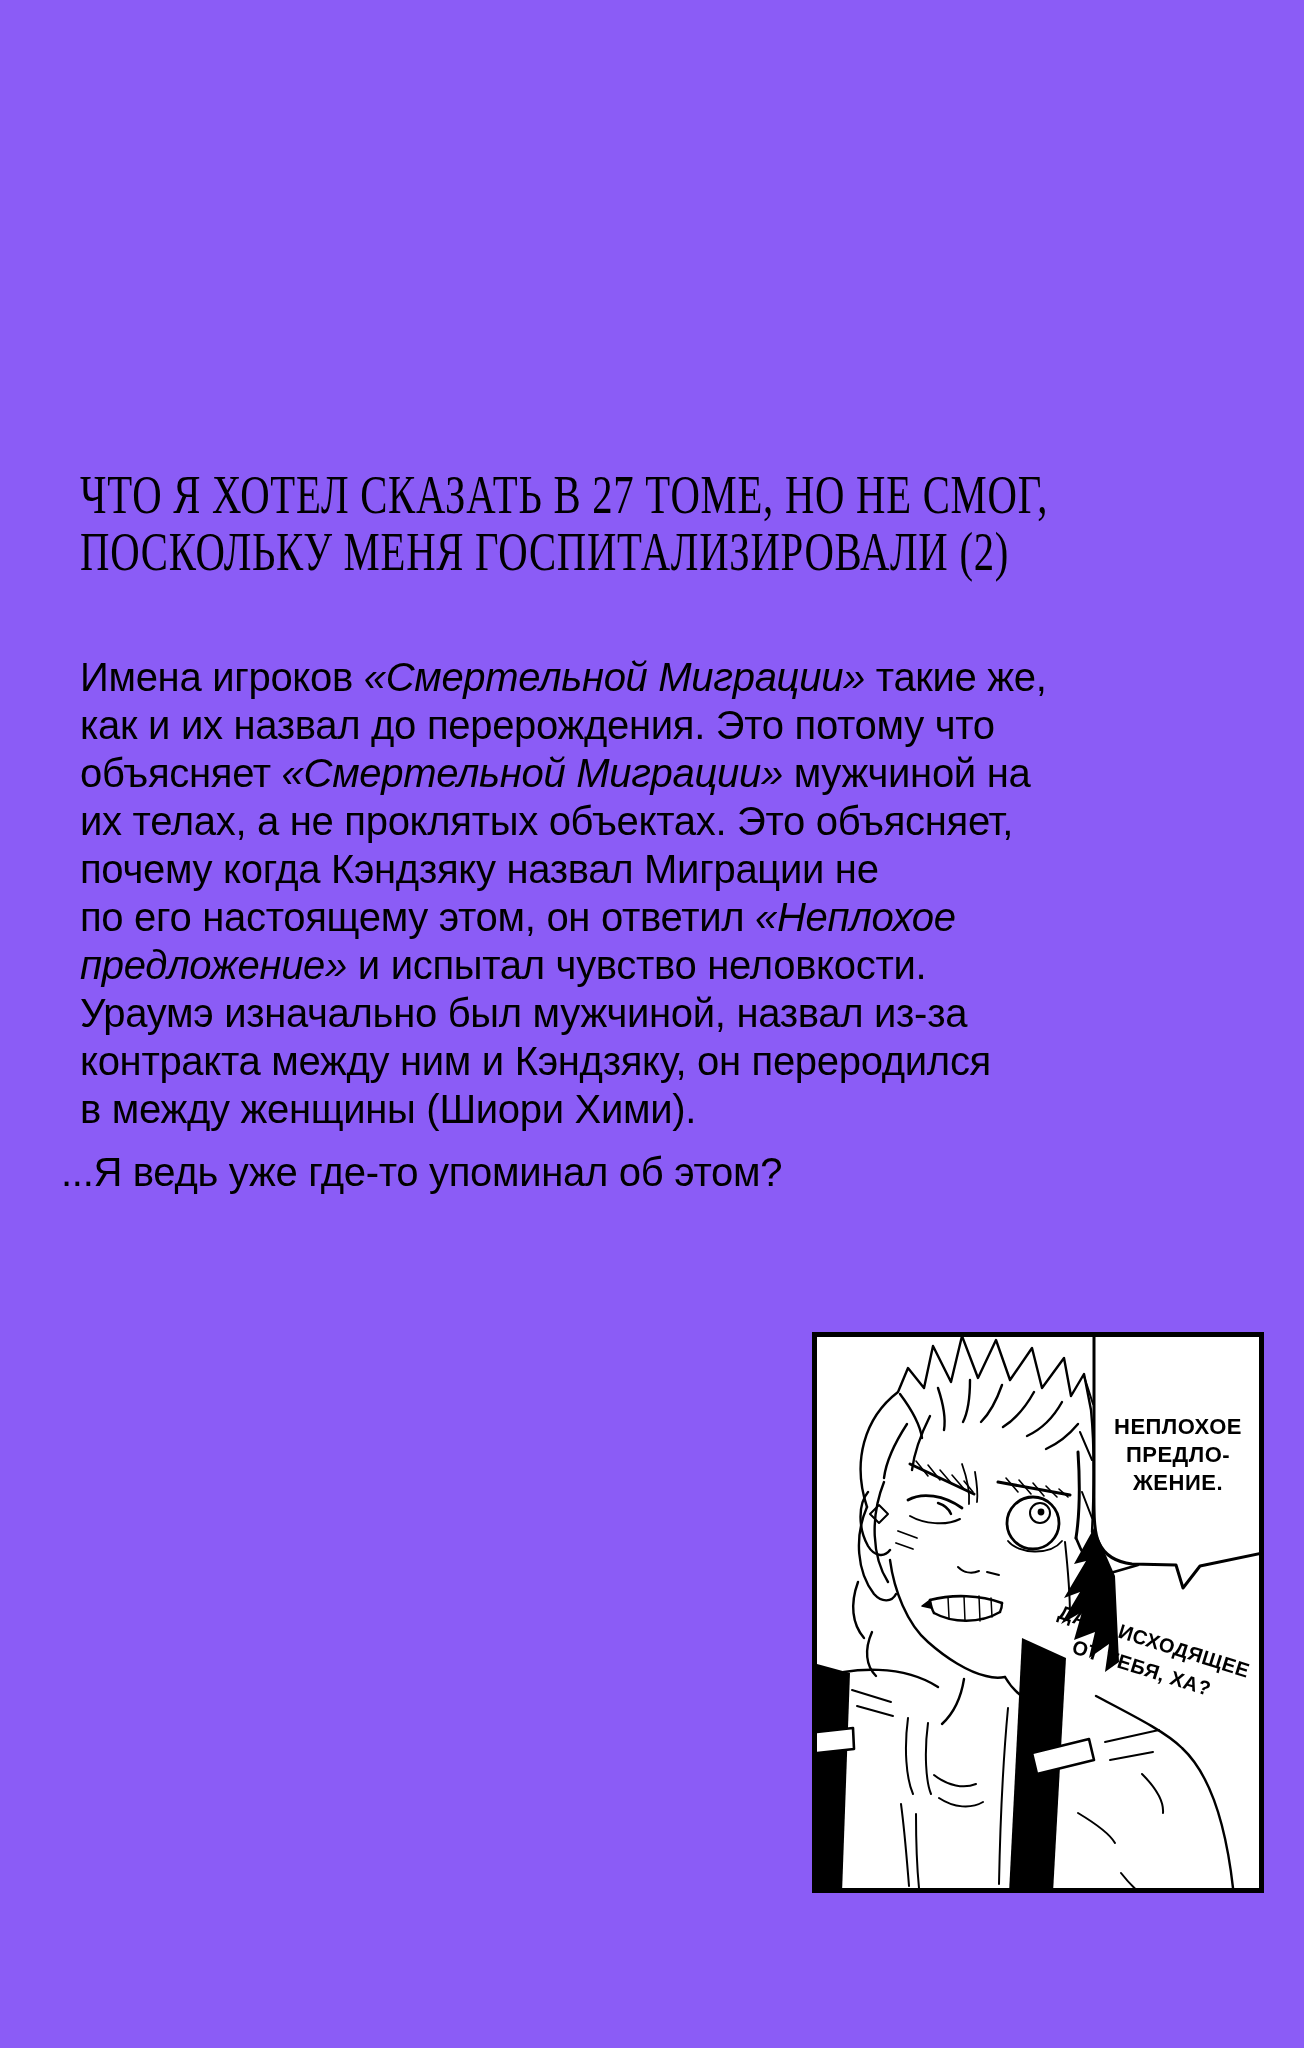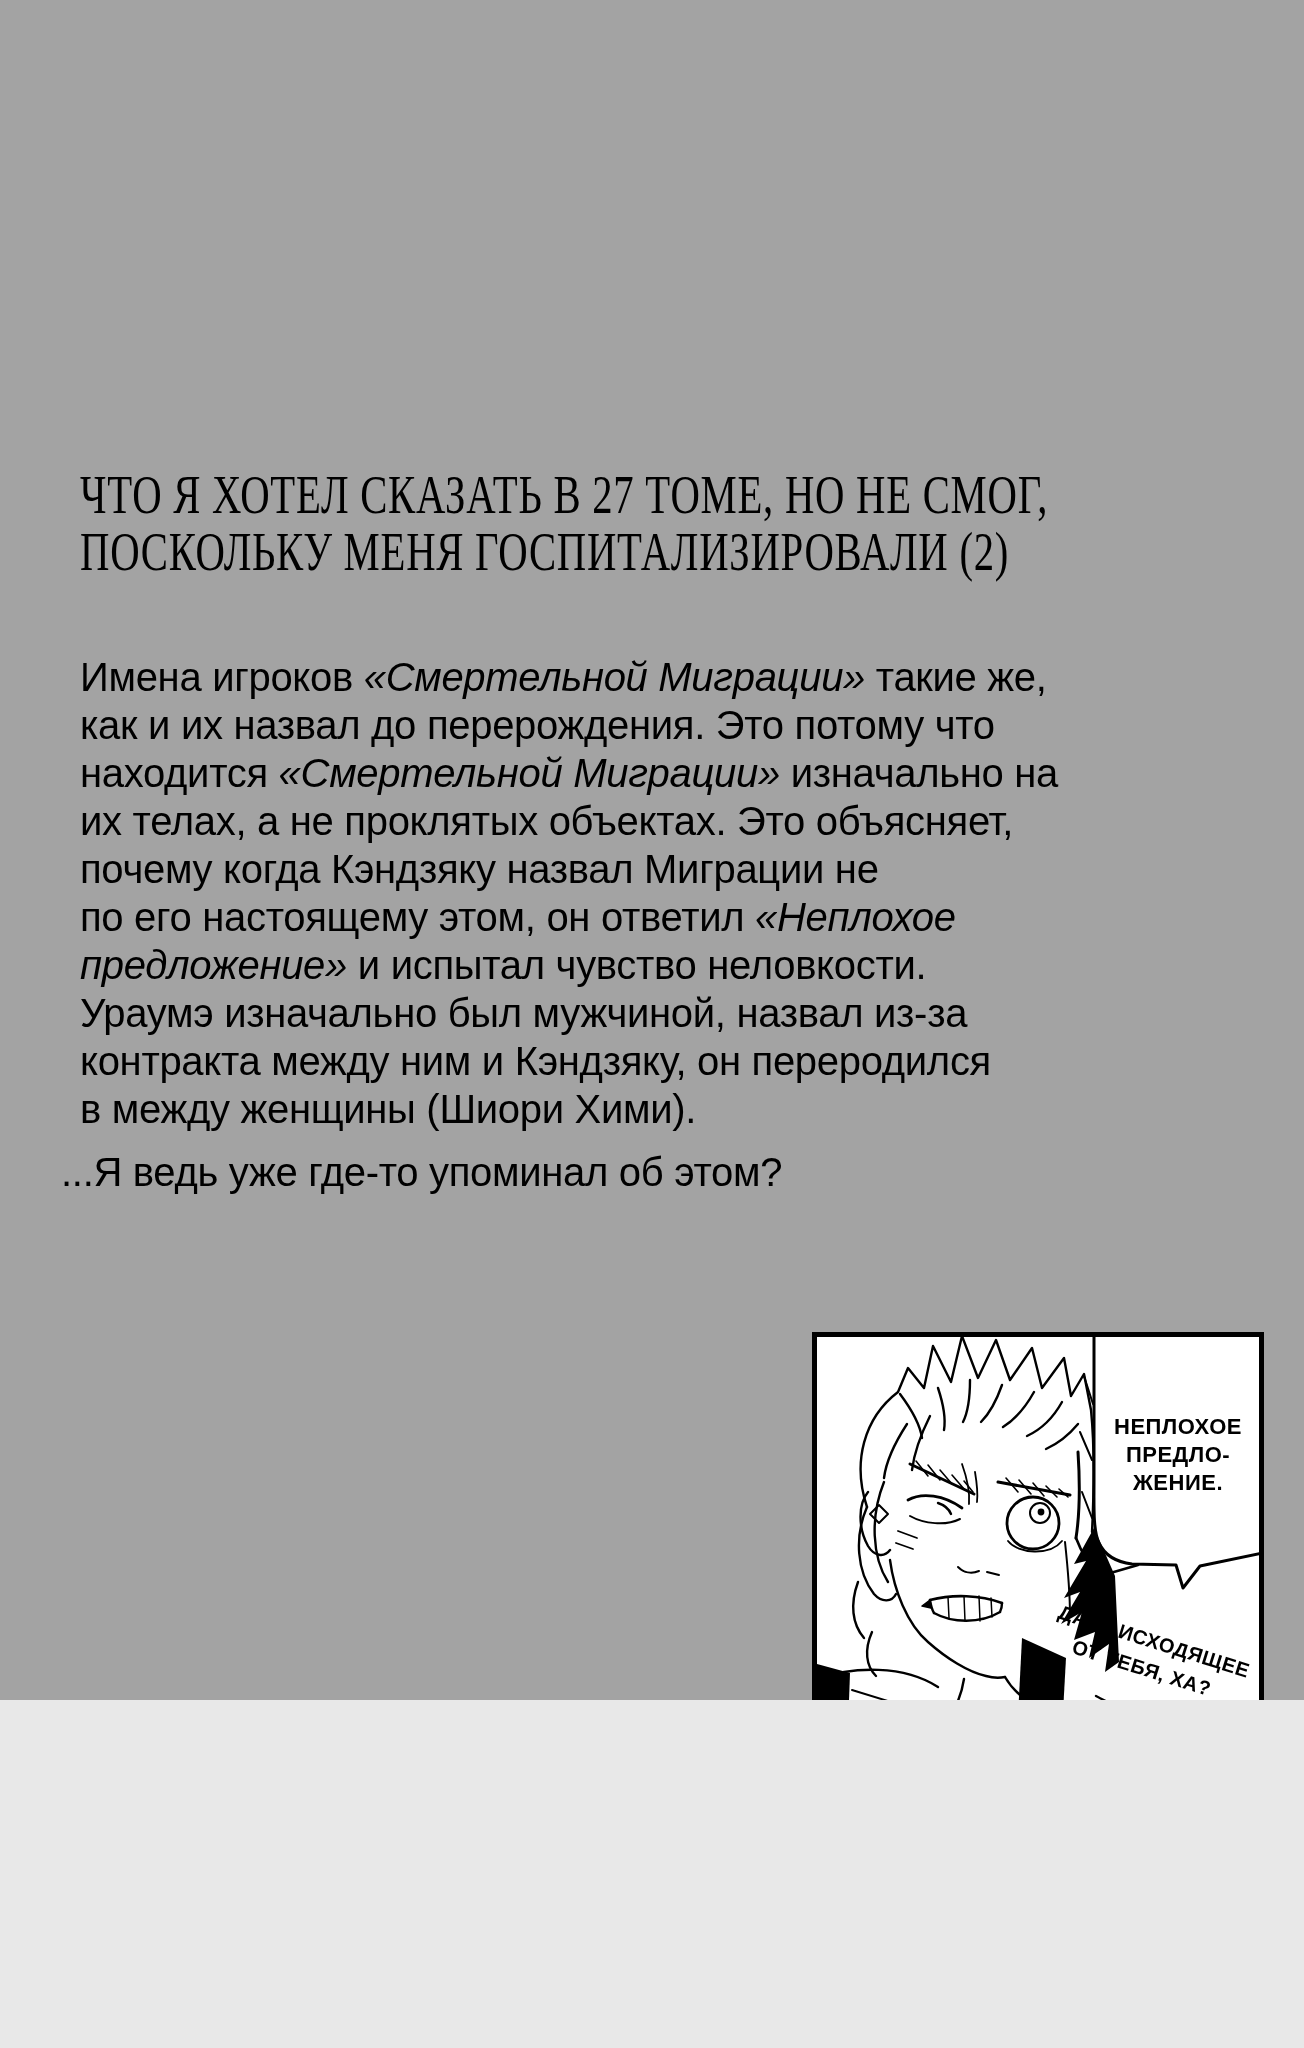--- a/index.html
+++ b/index.html
@@ -1,19 +1,19 @@
 <!DOCTYPE html>
 <html><head>
 <meta charset="utf-8">
 <style>
   html,body{margin:0;padding:0;background:#e8e8e8;}
   .page{
     position:relative;
-    width:1304px;height:1700px;
-    background:#a3a3a3;
+    width:1304px;height:2048px;
+    background:#8b5cf6;
     overflow:hidden;
     font-family:"Liberation Sans",sans-serif;
     color:#000;
   }
   .title{
     position:absolute;left:80px;top:466px;
     font-family:"Liberation Serif","DejaVu Serif",serif;
     font-size:55px;line-height:57px;
     letter-spacing:1px;
     white-space:nowrap;
@@ -52,21 +52,21 @@
 <div class="page">
 
   <div class="title">
     <div>ЧТО Я ХОТЕЛ СКАЗАТЬ В 27 ТОМЕ, НО НЕ СМОГ,</div>
     <div>ПОСКОЛЬКУ МЕНЯ ГОСПИТАЛИЗИРОВАЛИ (2)</div>
   </div>
 
   <div class="body-text">
       <div class="pline"><span>Имена игроков </span><span class="it">«Смертельной Миграции»</span><span> такие же,</span></div>
       <div class="pline"><span>как и их назвал до перерождения. Это потому что</span></div>
-      <div class="pline"><span>находится </span><span class="it">«Смертельной Миграции»</span><span> изначально на</span></div>
+      <div class="pline"><span>объясняет </span><span class="it">«Смертельной Миграции»</span><span> мужчиной на</span></div>
       <div class="pline"><span>их телах, а не проклятых объектах. Это объясняет,</span></div>
       <div class="pline"><span>почему когда Кэндзяку назвал Миграции не</span></div>
       <div class="pline"><span>по его настоящему этом, он ответил </span><span class="it">«Неплохое</span></div>
       <div class="pline"><span class="it">предложение»</span><span> и испытал чувство неловкости.</span></div>
       <div class="pline"><span>Ураумэ изначально был мужчиной, назвал из-за</span></div>
       <div class="pline"><span>контракта между ним и Кэндзяку, он переродился</span></div>
       <div class="pline"><span>в между женщины (Шиори Хими).</span></div>
     </div>
 
   <div class="footnote">...Я ведь уже где-то упоминал об этом?</div>

